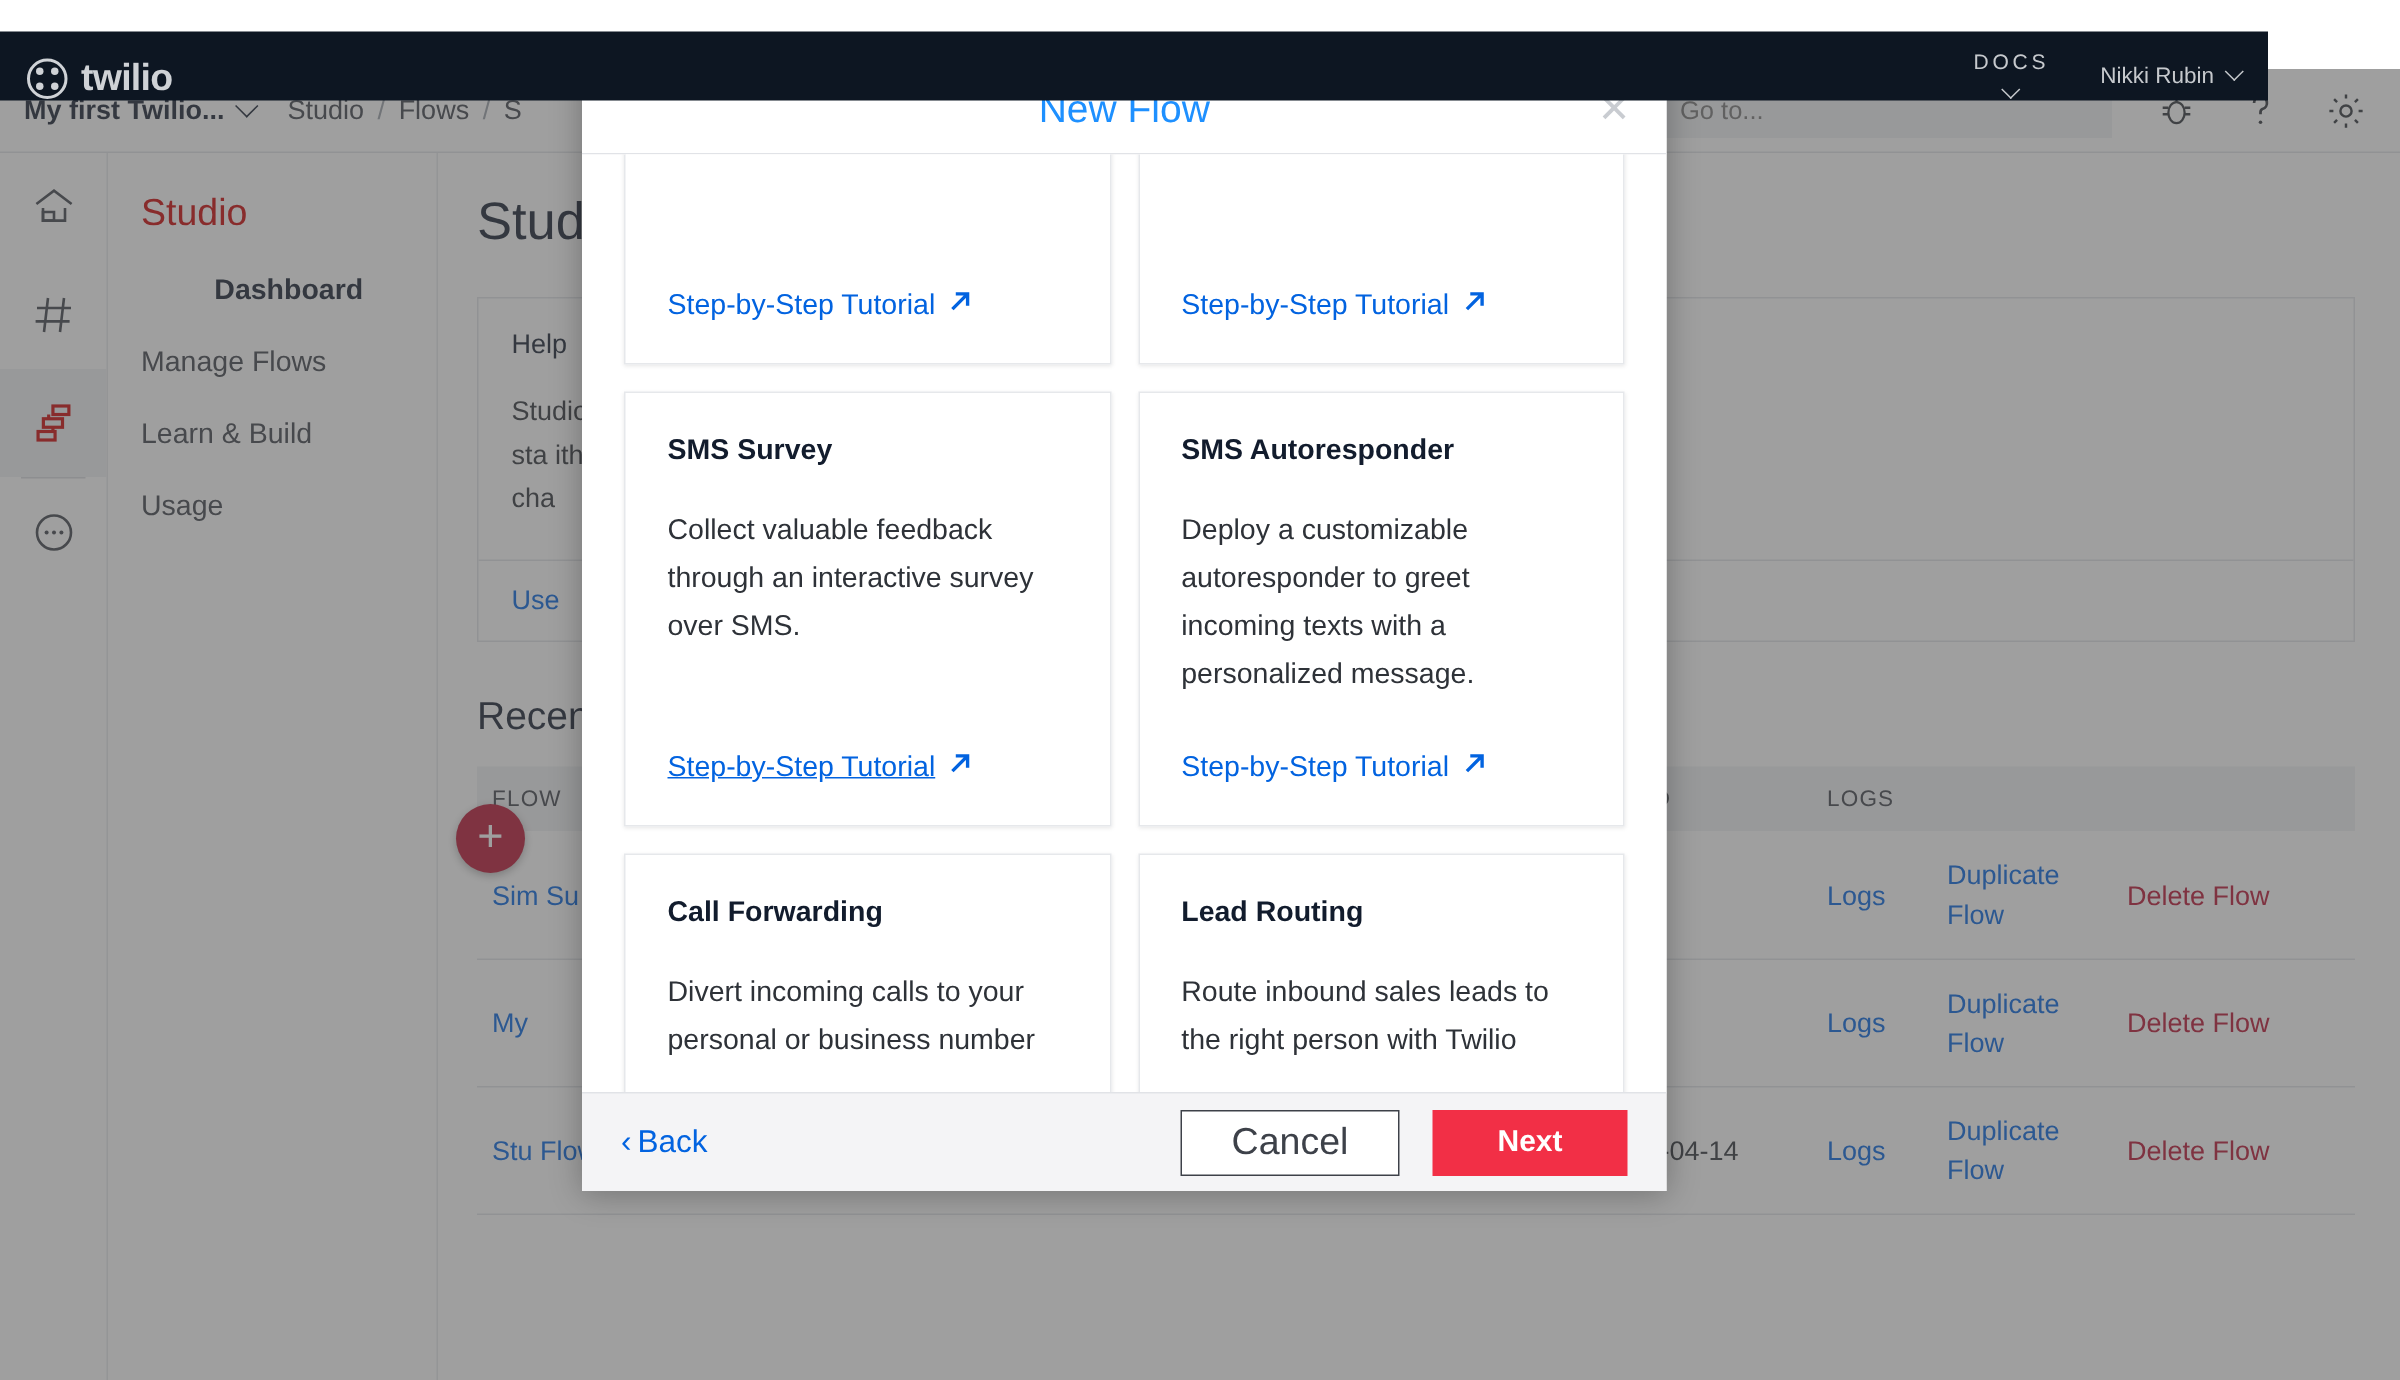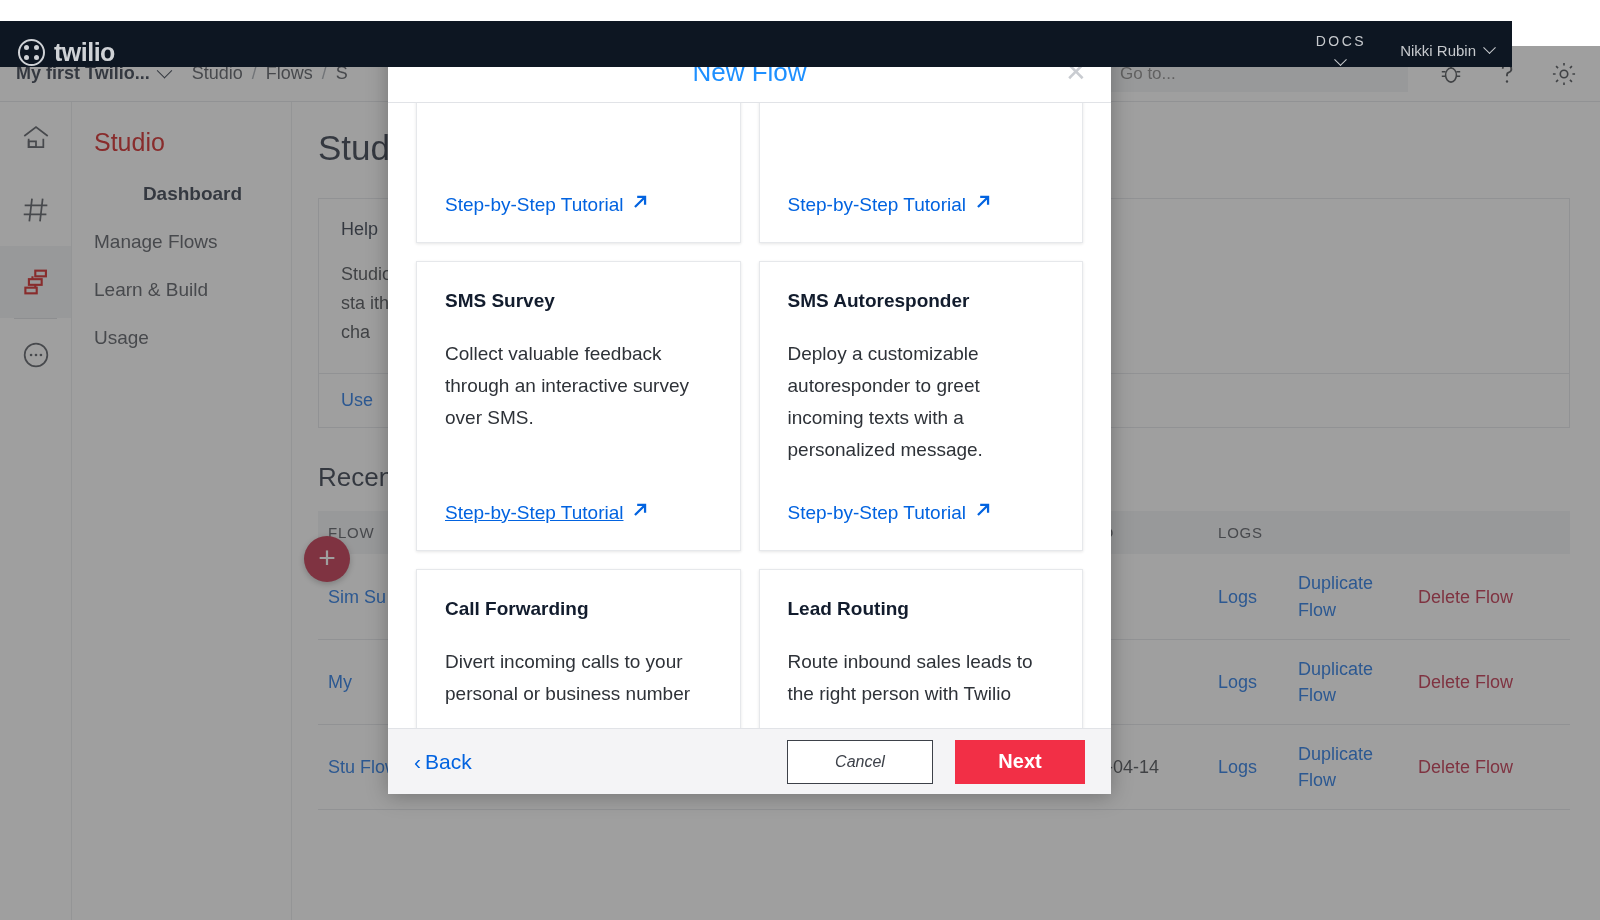--- a/index.html
+++ b/index.html
@@ -187,21 +187,21 @@
     border-top: 1px solid #e1e3e7;
     display: flex; align-items: center; padding: 0 26px;
   }
   .back-link {
     color: #0263e0; font-size: 21px; text-decoration: none;
     display: flex; align-items: center; gap: 4px;
   }
   .foot-right { margin-left: auto; display: flex; gap: 22px; align-items: center; }
   .btn-cancel {
     width: 146px; height: 44px; background: #fff; border: 1px solid #3d4149;
-    color: #3d4149; font-size: 16px; font-family: "Liberation Sans", sans-serif; font-style: italic;
+    color: #3d4149; font-size: 25px; font-family: "Liberation Sans", sans-serif;
   }
   .btn-next {
     width: 130px; height: 44px; background: #f22f46; border: none;
     color: #fff; font-size: 20px; font-weight: 700;
     font-family: "Liberation Sans", sans-serif;
   }
 </style>
 </head>
 <body>
 

